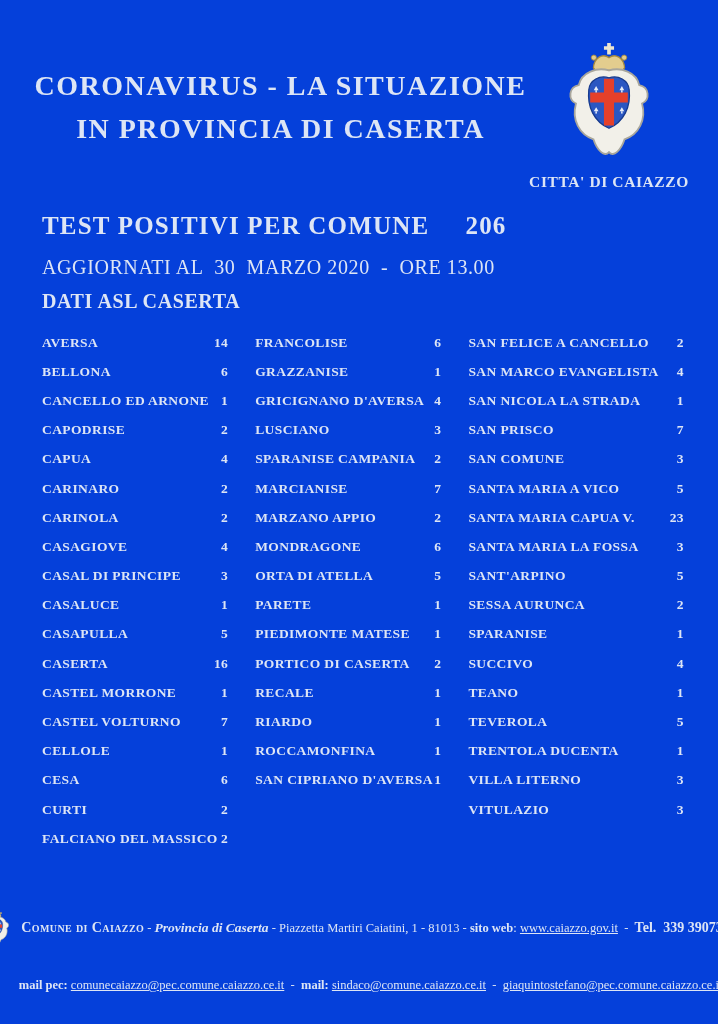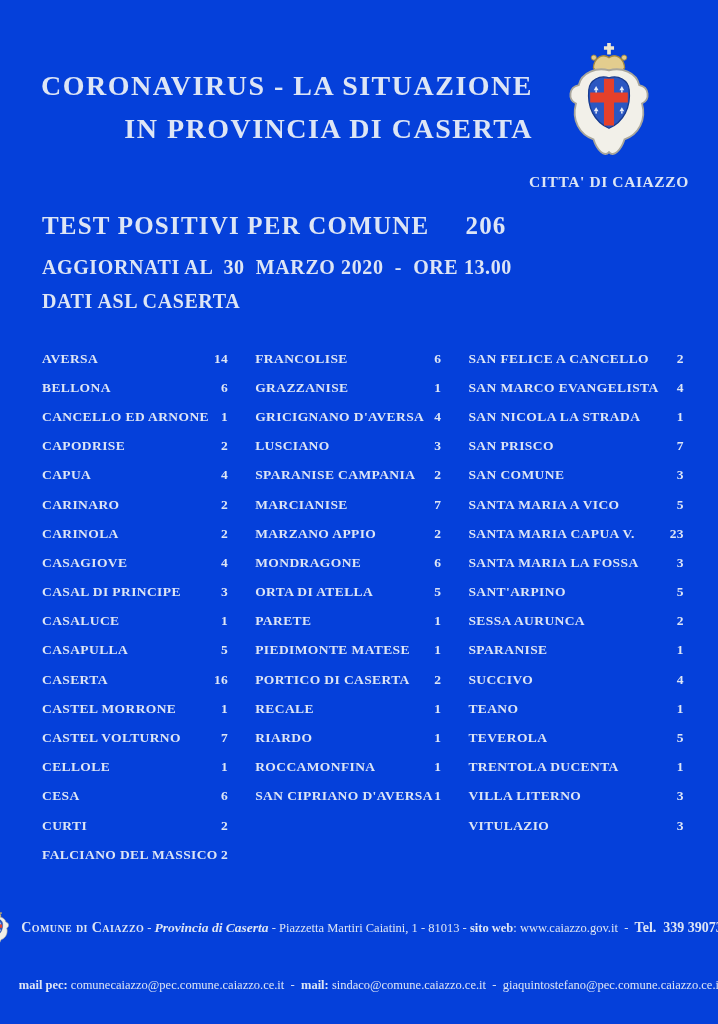--- a/index.html
+++ b/index.html
@@ -14,21 +14,21 @@
     color:var(--ink);
     font-family:"Liberation Serif","DejaVu Serif",serif;
     position:relative;
     overflow:hidden;
   }
   .page{position:absolute;inset:0;}
 
   
   .title-block{
     position:absolute;left:28px;top:64px;width:505px;
-    text-align:right;
+    text-align:center;
   }
   .title-line{
     font-size:28px;font-weight:bold;letter-spacing:1.5px;
     line-height:43px;
   }
   .crest-block{
     position:absolute;top:42px;right:16px;width:186px;
     text-align:center;
   }
   .crest-svg{width:92px;height:123px;display:inline-block;}
@@ -36,30 +36,30 @@
     margin-top:4px;font-size:15.5px;font-weight:bold;letter-spacing:.6px;
   }
 
   
   .summary{position:absolute;left:42px;top:211px;right:30px;}
   .summary-heading{
     font-size:25px;font-weight:bold;letter-spacing:1.2px;line-height:30px;
   }
   .summary-total{margin-left:36px;}
   .summary-updated{
-    margin-top:13px;font-size:20px;font-weight:bold;letter-spacing:.6px;
+    margin-top:13px;font-size:20px;font-weight:normal;letter-spacing:.6px;
     white-space:pre;line-height:26px;
   }
   .summary-source{
     margin-top:8px;font-size:20px;font-weight:bold;letter-spacing:.6px;line-height:26px;
   }
 
   
   .table{
-    position:absolute;left:42px;top:344px;width:642px;
+    position:absolute;left:42px;top:328px;width:642px;
     display:flex;gap:27px;
   }
   .tcol{display:block;}
   .tcol-1,.tcol-2{width:190px;}
   .tcol-3{width:220px;}
   .trow{
     display:flex;justify-content:space-between;align-items:center;
     height:29.2px;
     font-size:13.5px;font-weight:bold;letter-spacing:.4px;
   }
@@ -70,21 +70,21 @@
   .footer{position:absolute;left:0;right:0;top:908px;}
   .footer-line1{
     display:flex;align-items:center;justify-content:center;
     white-space:pre;font-size:12.5px;line-height:16px;
   }
   .footer-crest{width:30px;height:40px;margin-right:10px;flex:0 0 auto;}
   .f-org{font-variant:small-caps;font-weight:bold;font-size:14px;letter-spacing:.4px;}
   .f-province{font-weight:bold;font-style:italic;font-size:13.5px;}
   .f-bold{font-weight:bold;margin-top:12px;}
   .f-tel{font-weight:bold;font-size:14px;}
-  .f-link{color:var(--ink);cursor:pointer;}
+  .f-link{color:var(--ink);text-decoration:underline;cursor:pointer;}
   .footer-line2{
     margin-top:13px;text-align:center;white-space:pre;
     font-size:12.5px;line-height:16px;
   }
 </style>
 </head>
 <body>
 
 <svg width="0" height="0" style="position:absolute" aria-hidden="true">
   <defs>

